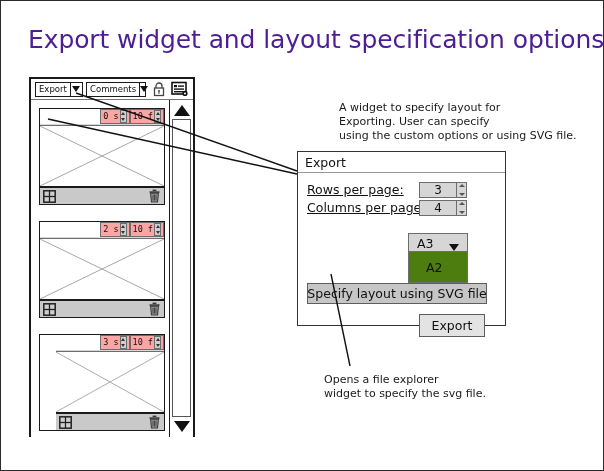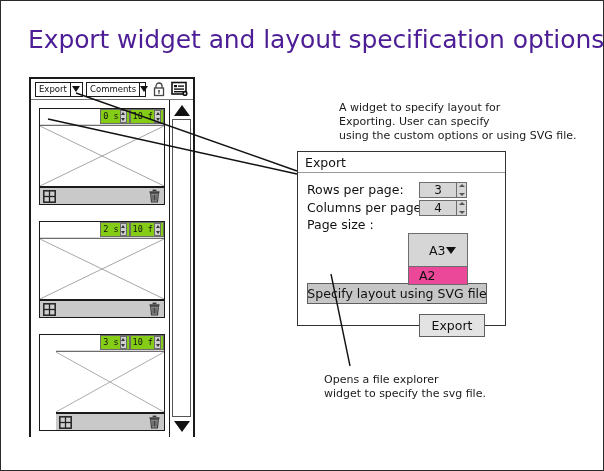--- a/index.html
+++ b/index.html
@@ -150,21 +150,21 @@
     height: 15px;
     border-bottom: 1px solid #d8d8d8;
     display: flex;
     justify-content: flex-end;
     align-items: stretch;
     background: #ffffff;
   }
   .time-field {
     display: flex;
     align-items: center;
-    background: #84cc16;
+    background: #fca5a5;
     border: 1px solid #6c6c6c;
     box-sizing: border-box;
     height: 15px;
     padding: 0 2px;
     position: relative;
   }
   .time-field .tf-text {
     font-size: 8.5px;
     color: #111;
     font-family: "DejaVu Sans Mono", "Liberation Mono", monospace;
@@ -249,20 +249,21 @@
     display: flex;
     align-items: center;
     height: 17px;
     margin-bottom: 1px;
   }
   .form-label {
     font-size: 12.5px;
     color: #111;
     width: 112px;
     white-space: nowrap;
+    text-decoration: underline;
   }
   .num-field {
     display: flex;
     align-items: stretch;
     border: 1px solid #6d6d6d;
     background: #d6d6d6;
     box-sizing: border-box;
     width: 48px;
     height: 16px;
   }
@@ -306,45 +307,45 @@
     left: 110px;
     top: 60px;
     width: 60px;
     border: 1px solid #6d6d6d;
     background: #d6d6d6;
     box-sizing: border-box;
     z-index: 5;
   }
   #pagesize-selected {
     display: flex;
-    align-items: center;
+    align-items: flex-end;
     justify-content: space-between;
-    height: 33px;
-    padding: 0 20px;
+    height: 18px;
+    padding: 0 8px;
     box-sizing: border-box;
     border-bottom: 1px solid #6d6d6d;
   }
   #pagesize-selected .ps-text {
     font-size: 12.5px;
     color: #111;
   }
   .chev-sel {
     width: 0; height: 0;
     border-left: 5px solid transparent;
     border-right: 5px solid transparent;
     border-top: 7px solid #111;
   }
   .ps-option {
-    height: 17px;
-    display: flex;
-    align-items: center;
-    padding: 0 10px;
+    height: 30px;
+    display: flex;
+    align-items: center;
+    padding: 0 17px;
     font-size: 12.5px;
     color: #111;
-    background: #ec4899;
+    background: #4d7c0f;
     box-sizing: border-box;
   }
   #svg-button {
     position: absolute;
     left: 9px;
     top: 110px;
     width: 180px;
     height: 21px;
     background: #c6c6c6;
     border: 1px solid #5e5e5e;
@@ -607,23 +608,20 @@
         <span class="form-label">Columns per page:</span>
         <span class="num-field">
           <span class="nf-value">4</span>
           <span class="nf-spin">
               <span class="sp-up"></span>
               <span class="sp-dn"></span>
             </span>
         </span>
       </div>
 
-      <div id="pagesize-row">
-        <span class="form-label">Page size :</span>
-      </div>
 
       <div id="pagesize-select">
         <div id="pagesize-selected">
           <span class="ps-text">A3</span>
           <span class="chev-sel"></span>
         </div>
         <div class="ps-option">A2</div>
       </div>
 
       <div id="svg-button">Specify layout using SVG file</div>

